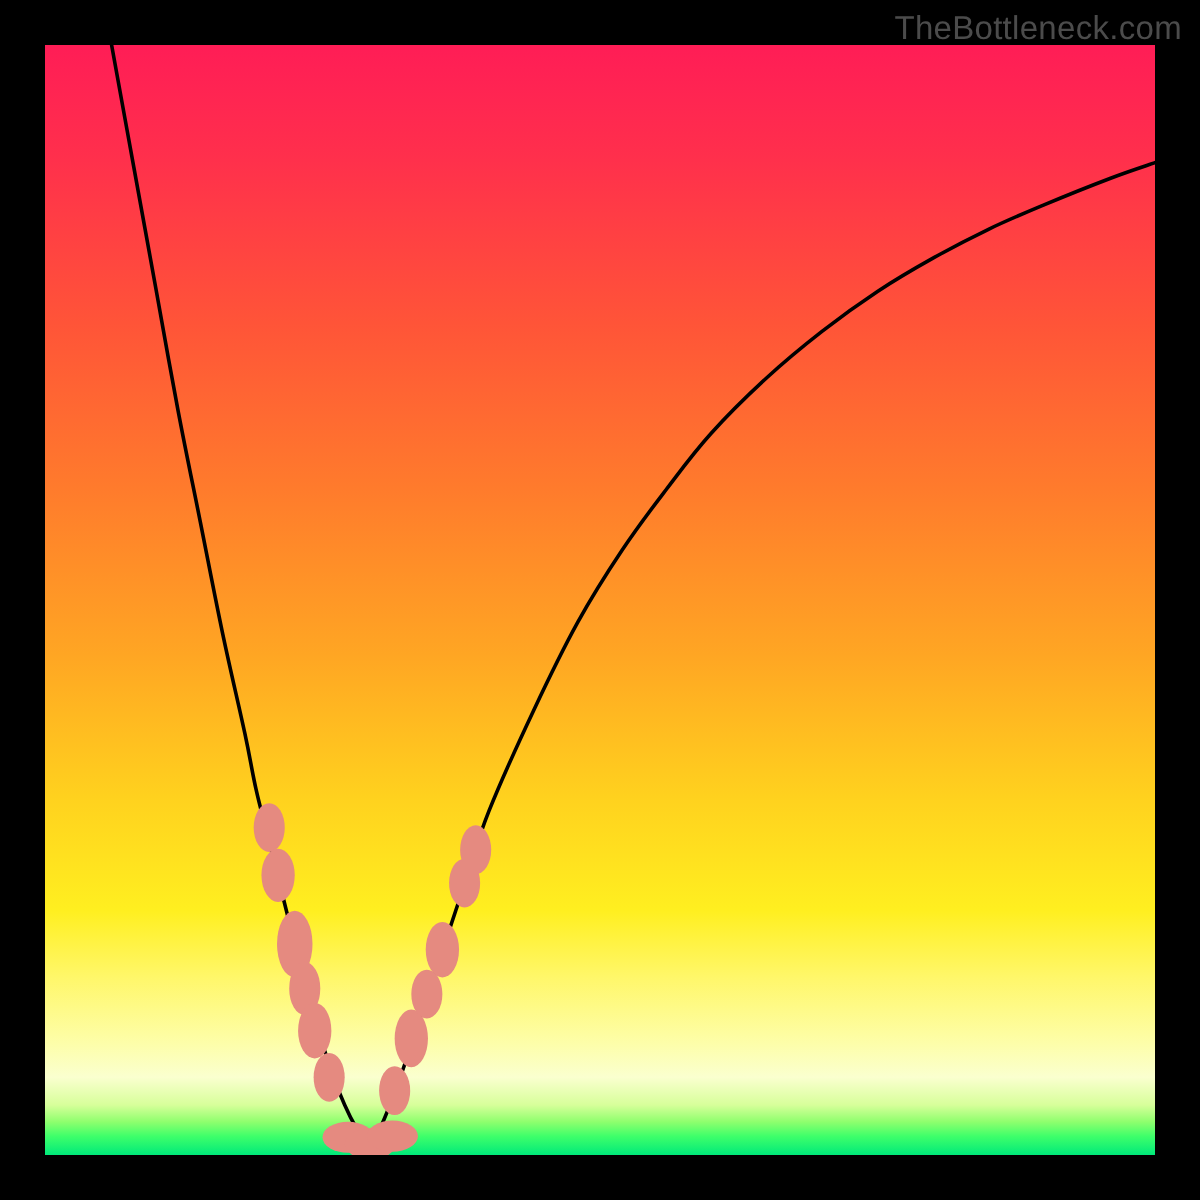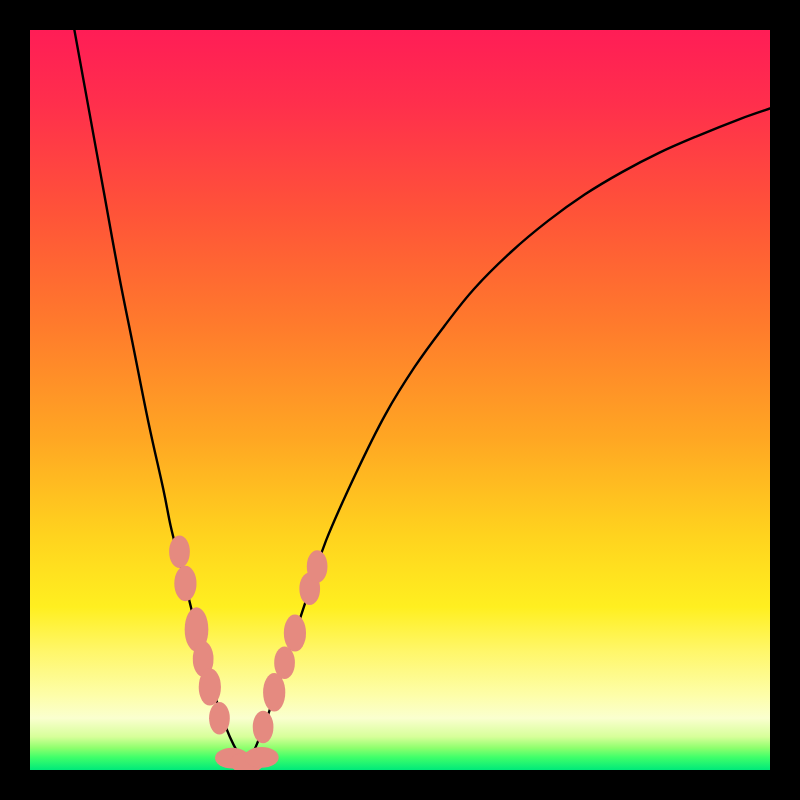--- a/index.html
+++ b/index.html
@@ -75,20 +75,21 @@
   }
   .bead {
     fill: #e58a80;
   }
 </style>
 </head>
 <body>
 
 <div class="frame">
 
+  <div class="watermark">TheBottleneck.com</div>
 
   <div class="plot-area">
     <div class="gradient"></div>
     <svg class="curves" viewBox="0 0 100 100" preserveAspectRatio="none">
       <path id="left-curve" class="curve" vector-effect="non-scaling-stroke" d="M 6 0 C 6.36 1.98, 7.28 7.04, 8 11 C 8.72 14.96, 9.28 18.04, 10 22 C 10.72 25.96, 11.28 29.22, 12 33 C 12.72 36.78, 13.28 39.4, 14 43 C 14.72 46.6, 15.28 49.58, 16 53 C 16.72 56.42, 17.46 59.48, 18 62 C 18.54 64.52, 18.64 65.38, 19 67 C 19.36 68.62, 19.64 69.56, 20 71 C 20.36 72.44, 20.64 73.56, 21 75 C 21.36 76.44, 21.64 77.56, 22 79 C 22.36 80.44, 22.64 81.56, 23 83 C 23.36 84.44, 23.64 85.74, 24 87 C 24.36 88.26, 24.64 88.92, 25 90 C 25.36 91.08, 25.64 92.01, 26 93 C 26.36 93.99, 26.64 94.69, 27 95.5 C 27.36 96.31, 27.64 96.87, 28 97.5 C 28.36 98.13, 28.82 98.73, 29 99"></path>
       <path id="right-curve" class="curve" vector-effect="non-scaling-stroke" d="M 29 99 C 29.18 98.82, 29.46 99.08, 30 98 C 30.54 96.92, 31.28 94.98, 32 93 C 32.72 91.02, 33.28 89.16, 34 87 C 34.72 84.84, 35.28 83.16, 36 81 C 36.72 78.84, 37.28 77.16, 38 75 C 38.72 72.84, 38.92 71.7, 40 69 C 41.08 66.3, 42.56 63.06, 44 60 C 45.44 56.94, 46.56 54.61, 48 52 C 49.44 49.39, 50.56 47.66, 52 45.5 C 53.44 43.34, 54.56 41.89, 56 40 C 57.44 38.11, 58.38 36.8, 60 35 C 61.62 33.2, 63.2 31.656, 65 30 C 66.8 28.344, 68.2 27.203999999999997, 70 25.799999999999997 C 71.8 24.395999999999997, 73.2 23.388, 75 22.200000000000003 C 76.8 21.012000000000004, 78.2 20.208000000000006, 80 19.200000000000003 C 81.8 18.192, 83.2 17.463999999999995, 85 16.599999999999994 C 86.8 15.735999999999995, 88.02 15.228000000000005, 90 14.400000000000006 C 91.98 13.572000000000006, 94.2 12.684000000000003, 96 12 C 97.8 11.315999999999997, 99.28 10.851999999999995, 100 10.599999999999994"></path>
       <g id="beads">
           <ellipse cx="20.2" cy="70.5" rx="1.4" ry="2.2" class="bead"></ellipse>
           <ellipse cx="21" cy="74.8" rx="1.5" ry="2.4" class="bead"></ellipse>
           <ellipse cx="22.5" cy="81" rx="1.6" ry="3" class="bead"></ellipse>

